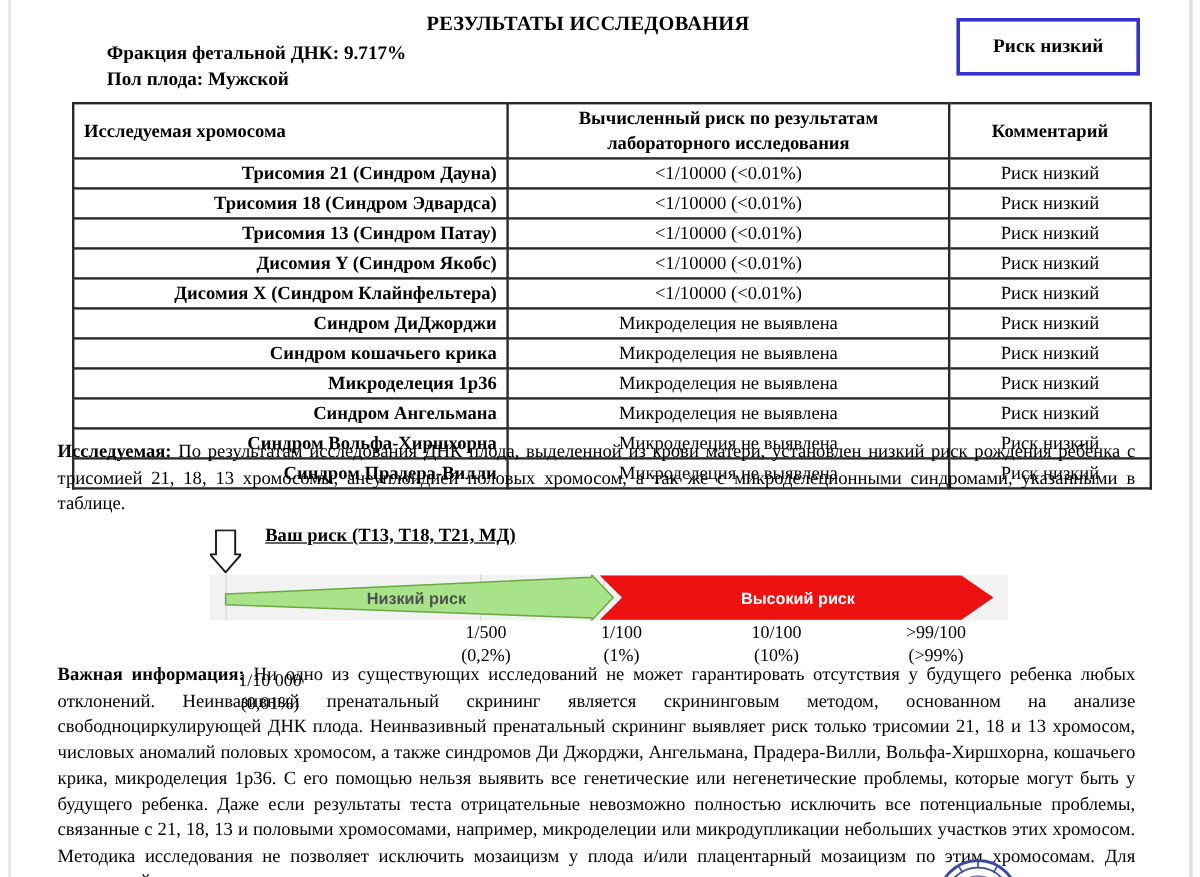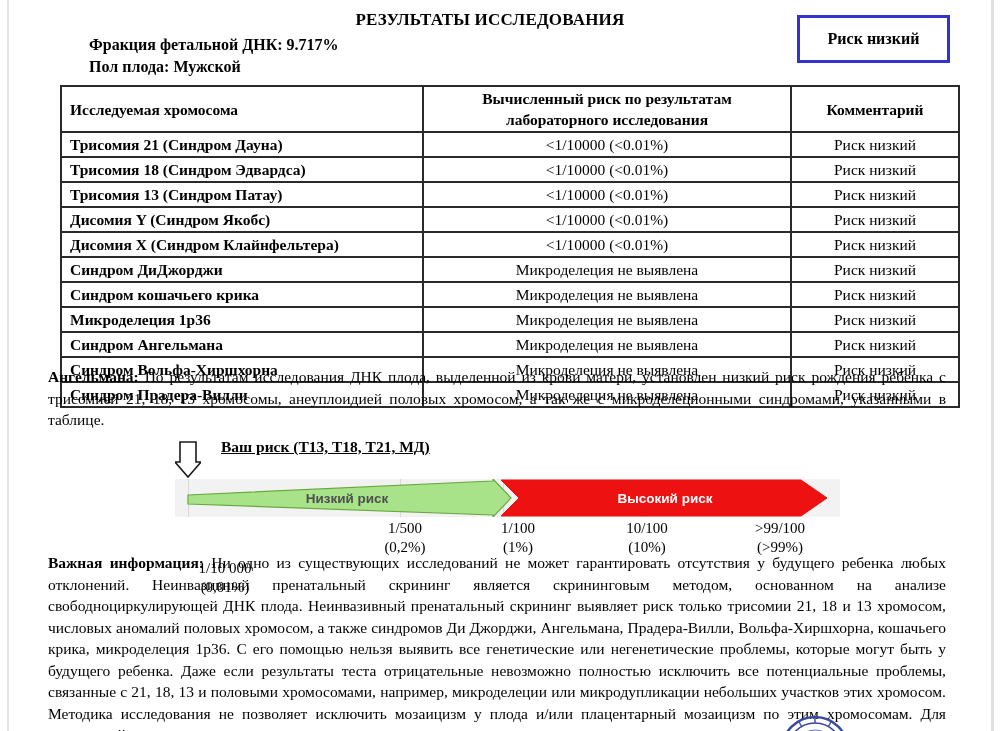--- a/index.html
+++ b/index.html
@@ -94,21 +94,21 @@
     text-align: center;
     height: 44px;
     line-height: 21px;
     font-size: 15.5px;
   }
   .col-chrom { width: 362px; }
   .col-risk  { width: 368px; }
   .col-note  { width: 168px; }
 
   .cell-chrom {
-    text-align: left;
+    text-align: right;
     font-weight: bold;
   }
   .cell-risk, .cell-note {
     text-align: center;
     font-weight: normal;
   }
 
   
   .para {
     position: absolute;
@@ -294,21 +294,21 @@
         </tr>
         <tr>
           <td class="cell-chrom">Синдром Прадера-Вилли</td>
           <td class="cell-risk">Микроделеция не выявлена</td>
           <td class="cell-note">Риск низкий</td>
         </tr>
       </tbody>
   </table>
 
   <div class="para conclusion">
-    <span class="lead">Ангельмана:</span><span> По результатам исследования ДНК плода, выделенной из крови матери, установлен низкий риск рождения ребенка с трисомией 21, 18, 13 хромосомы, анеуплоидией половых хромосом, а так же с микроделеционными синдромами, указанными в таблице.</span>
+    <span class="lead">Исследуемая:</span><span> По результатам исследования ДНК плода, выделенной из крови матери, установлен низкий риск рождения ребенка с трисомией 21, 18, 13 хромосомы, анеуплоидией половых хромосом, а так же с микроделеционными синдромами, указанными в таблице.</span>
   </div>
 
   <div class="scale-wrap">
 
     <svg class="pointer-arrow" viewBox="0 0 26 37">
       <polygon points="5,1 21,1 21,21 26,21 13,36 0,21 5,21" fill="#ffffff" stroke="#1a1a1a" stroke-width="1.6"></polygon>
     </svg>
 
     <div class="scale-caption">Ваш риск (Т13, Т18, Т21, МД)</div>
 

